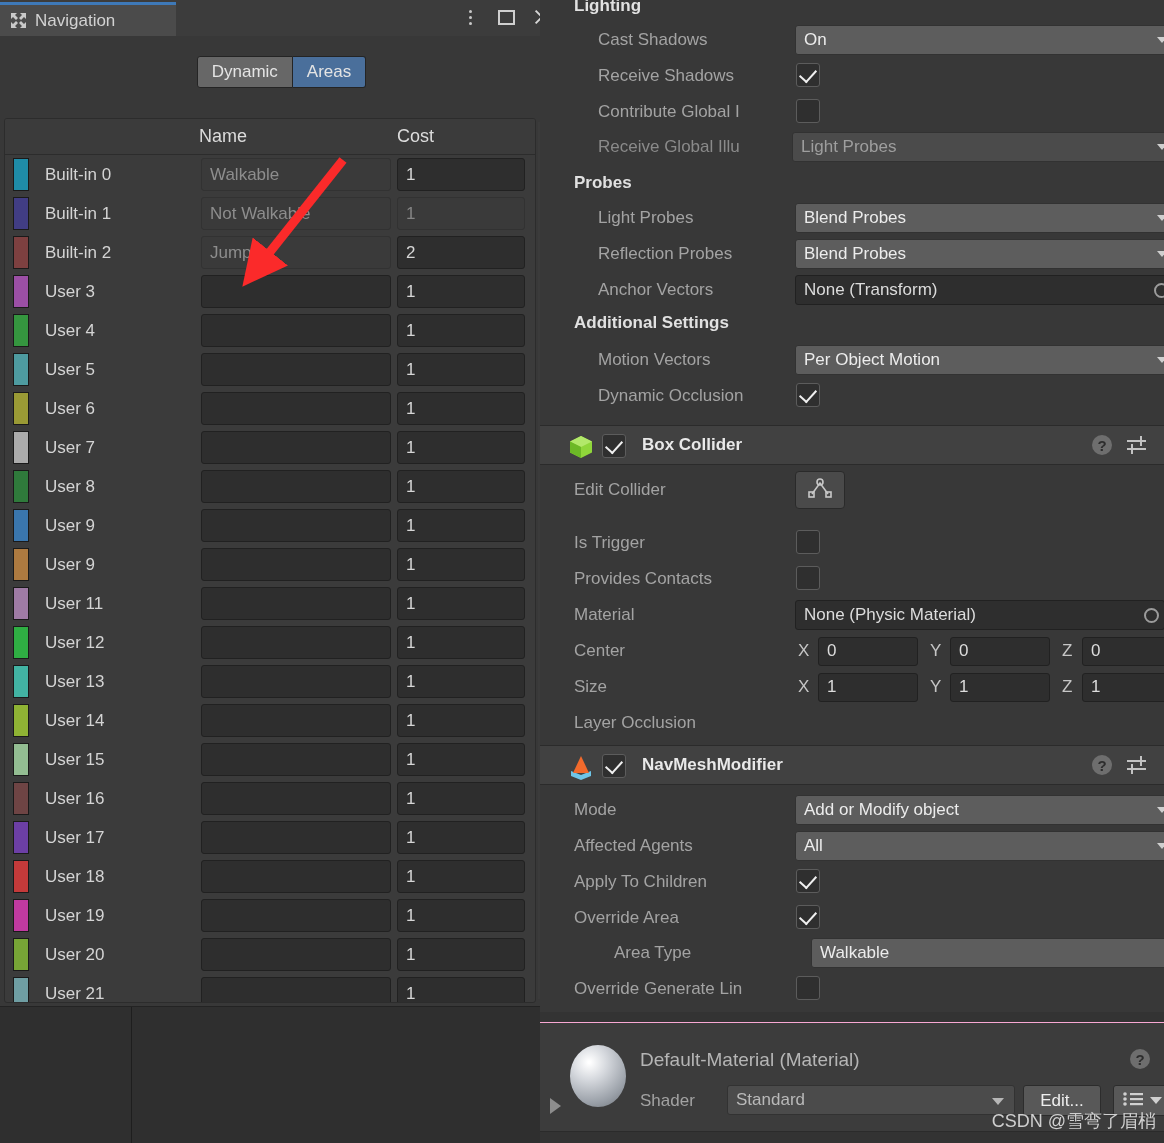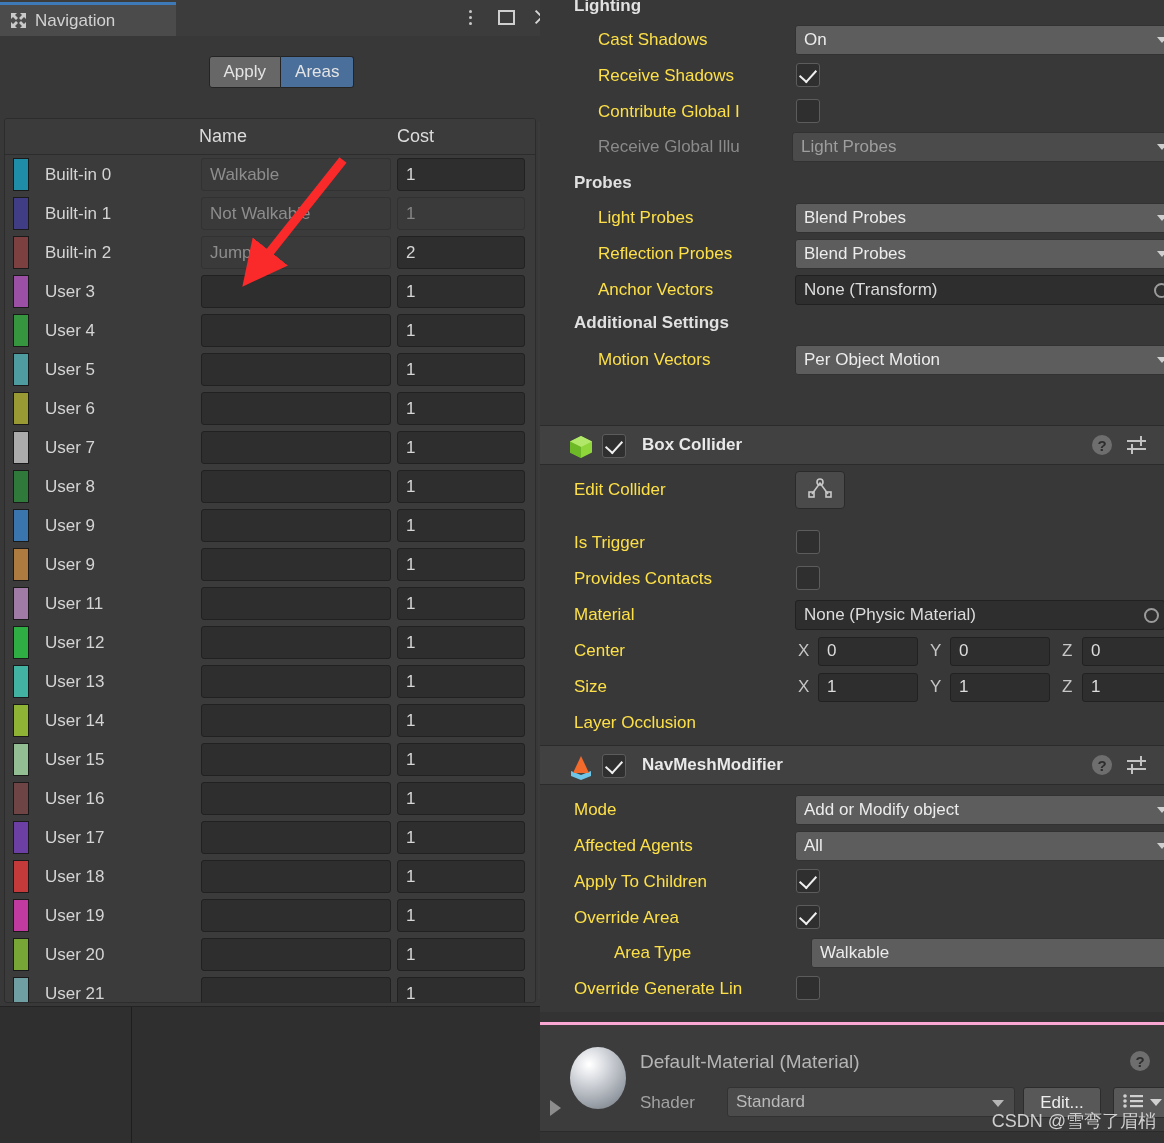--- a/index.html
+++ b/index.html
@@ -82,21 +82,21 @@
 
   
   .annot { position: absolute; left: 0; top: 0; width: 564px; height: 1007px; pointer-events: none; }
 
   
   .inspector { position: absolute; left: 540px; top: 0; width: 624px; height: 1012px; background: #383838; overflow: hidden; }
   .insp-edge { position: absolute; left: 540px; top: 0; width: 4px; height: 1012px; background: #2c2c2c; }
 
   .sec-title { font-size: 17px; font-weight: bold; color: #e1e1e1; }
   .prow { position: relative; height: 36px; display: flex; align-items: center; }
-  .plabel { position: absolute; font-size: 17px; color: #fde047; white-space: nowrap; overflow: hidden; }
+  .plabel { position: absolute; font-size: 17px; color: #a3a3a3; white-space: nowrap; overflow: hidden; }
   .plabel.dim { color: #8a8a8a; }
   .pop {
     position: absolute; height: 30px; background: #5d5d5d; border: 1px solid #323232; border-radius: 3px;
     display: flex; align-items: center; padding-left: 8px; font-size: 17px; color: #ececec;
   }
   .pop.dim { background: #4b4b4b; color: #9e9e9e; }
   .pop .caret { position: absolute; right: 7px; width: 0; height: 0;
      border-left: 5px solid transparent; border-right: 5px solid transparent; border-top: 6px solid #cfcfcf; }
   .objfield {
     position: absolute; height: 30px; background: #2e2e2e; border: 1px solid #212121; border-radius: 3px;
@@ -115,21 +115,21 @@
   .axis { position: absolute; font-size: 17px; color: #c6c6c6; }
 
   .comp-header { position: relative; height: 40px; background: #414141; border-top: 1px solid #2b2b2b; border-bottom: 1px solid #2b2b2b; display: flex; align-items: center; }
   .comp-title { font-size: 17px; font-weight: bold; color: #e9e9e9; text-align: right; }
   .icon-help { width: 20px; height: 20px; border-radius: 50%; background: #6e6e6e; color: #2d2d2d; font-size: 15px; font-weight: bold; display: flex; align-items: center; justify-content: center; cursor: pointer; }
   .icon-preset { width: 22px; height: 20px; cursor: pointer; }
 
   .edit-collider-btn { position: absolute; width: 50px; height: 38px; background: #4a4a4a; border: 1px solid #2a2a2a; border-radius: 4px; display: flex; align-items: center; justify-content: center; cursor: pointer; }
 
   
-  .mat-panel { position: absolute; left: 540px; top: 1022px; width: 624px; height: 110px; background: #3c3c3c; border-top: 3px solid #f9a8d4; border-bottom: 1px solid #2b2b2b; }
+  .mat-panel { position: absolute; left: 540px; top: 1022px; width: 624px; height: 110px; background: #3c3c3c; border-top: 1px solid #f9a8d4; border-bottom: 1px solid #2b2b2b; }
   .mat-sphere { position: absolute; left: 30px; top: 22px; width: 56px; height: 62px; border-radius: 50%;
       background: radial-gradient(circle at 34% 28%, #ffffff 2%, #d6d9de 30%, #9aa0a8 70%, #6c7178 100%); }
   .mat-name { position: absolute; left: 100px; top: 26px; font-size: 19px; color: #b5b5b5; }
   .mat-shader-lbl { position: absolute; left: 100px; top: 68px; font-size: 17px; color: #a2a2a2; }
   .mat-shader-pop { position: absolute; left: 187px; top: 62px; width: 288px; height: 30px; background: #4b4b4b; border: 1px solid #323232; border-radius: 3px;
       display: flex; align-items: center; padding-left: 8px; font-size: 17px; color: #b9b9b9; }
   .mat-edit { position: absolute; left: 483px; top: 62px; width: 78px; height: 31px; background: #585858; border: 1px solid #2c2c2c; border-radius: 3px;
       display: flex; align-items: center; justify-content: center; font-size: 17px; color: #eeeeee; cursor: pointer; }
   .mat-list-btn { position: absolute; left: 573px; top: 62px; width: 70px; height: 31px; background: #585858; border: 1px solid #2c2c2c; border-radius: 3px;
       display: flex; align-items: center; gap: 6px; padding-left: 8px; cursor: pointer; }
@@ -174,21 +174,21 @@
             <span class="sq"></span>
           </div>
         <div class="tc-btn">
             <span class="xx"></span>
           </div>
       </div>
     </div>
 
     <div class="nav-toolbar">
       <div class="seg">
-        <div class="seg-btn left">Apply</div>
+        <div class="seg-btn left">Dynamic</div>
         <div class="seg-btn right">Areas</div>
       </div>
     </div>
 
     <div class="list-wrap">
       <div class="list-head">
         <span class="hd-name">Name</span>
         <span class="hd-cost">Cost</span>
       </div>
       <div class="rows" id="area-rows">
@@ -409,20 +409,24 @@
     <div style="position:absolute;left:34px;top:313px;" class="sec-title">Additional Settings</div>
 
     <div class="prow" style="position:absolute;left:0;top:342px;width:624px;">
       <span class="plabel" style="left:58px;width:200px;">Motion Vectors</span>
       <span class="pop" style="left:255px;width:380px;">
         <span>Per Object Motion</span>
         <i class="caret"></i>
       </span>
     </div>
 
+    <div class="prow" style="position:absolute;left:0;top:378px;width:624px;">
+      <span class="plabel" style="left:58px;width:205px;">Dynamic Occlusion</span>
+      <span class="cbx on" style="left:256px;top:5px;"></span>
+    </div>
 
     <div class="comp-header" style="position:absolute;left:0;top:425px;width:624px;">
       <span style="position:absolute;left:28px;top:8px;">
         <svg width="26" height="26" viewBox="0 0 26 26">
           <path d="M13 2 24 7.5v11L13 24 2 18.5v-11z" fill="#8fd63a"></path>
           <path d="M13 2 24 7.5 13 13 2 7.5z" fill="#b2e86a"></path>
           <path d="M13 13v11L2 18.5v-11z" fill="#6cb826"></path>
         </svg>
       </span>
       <span class="cbx on" style="left:62px;top:8px;"></span>

